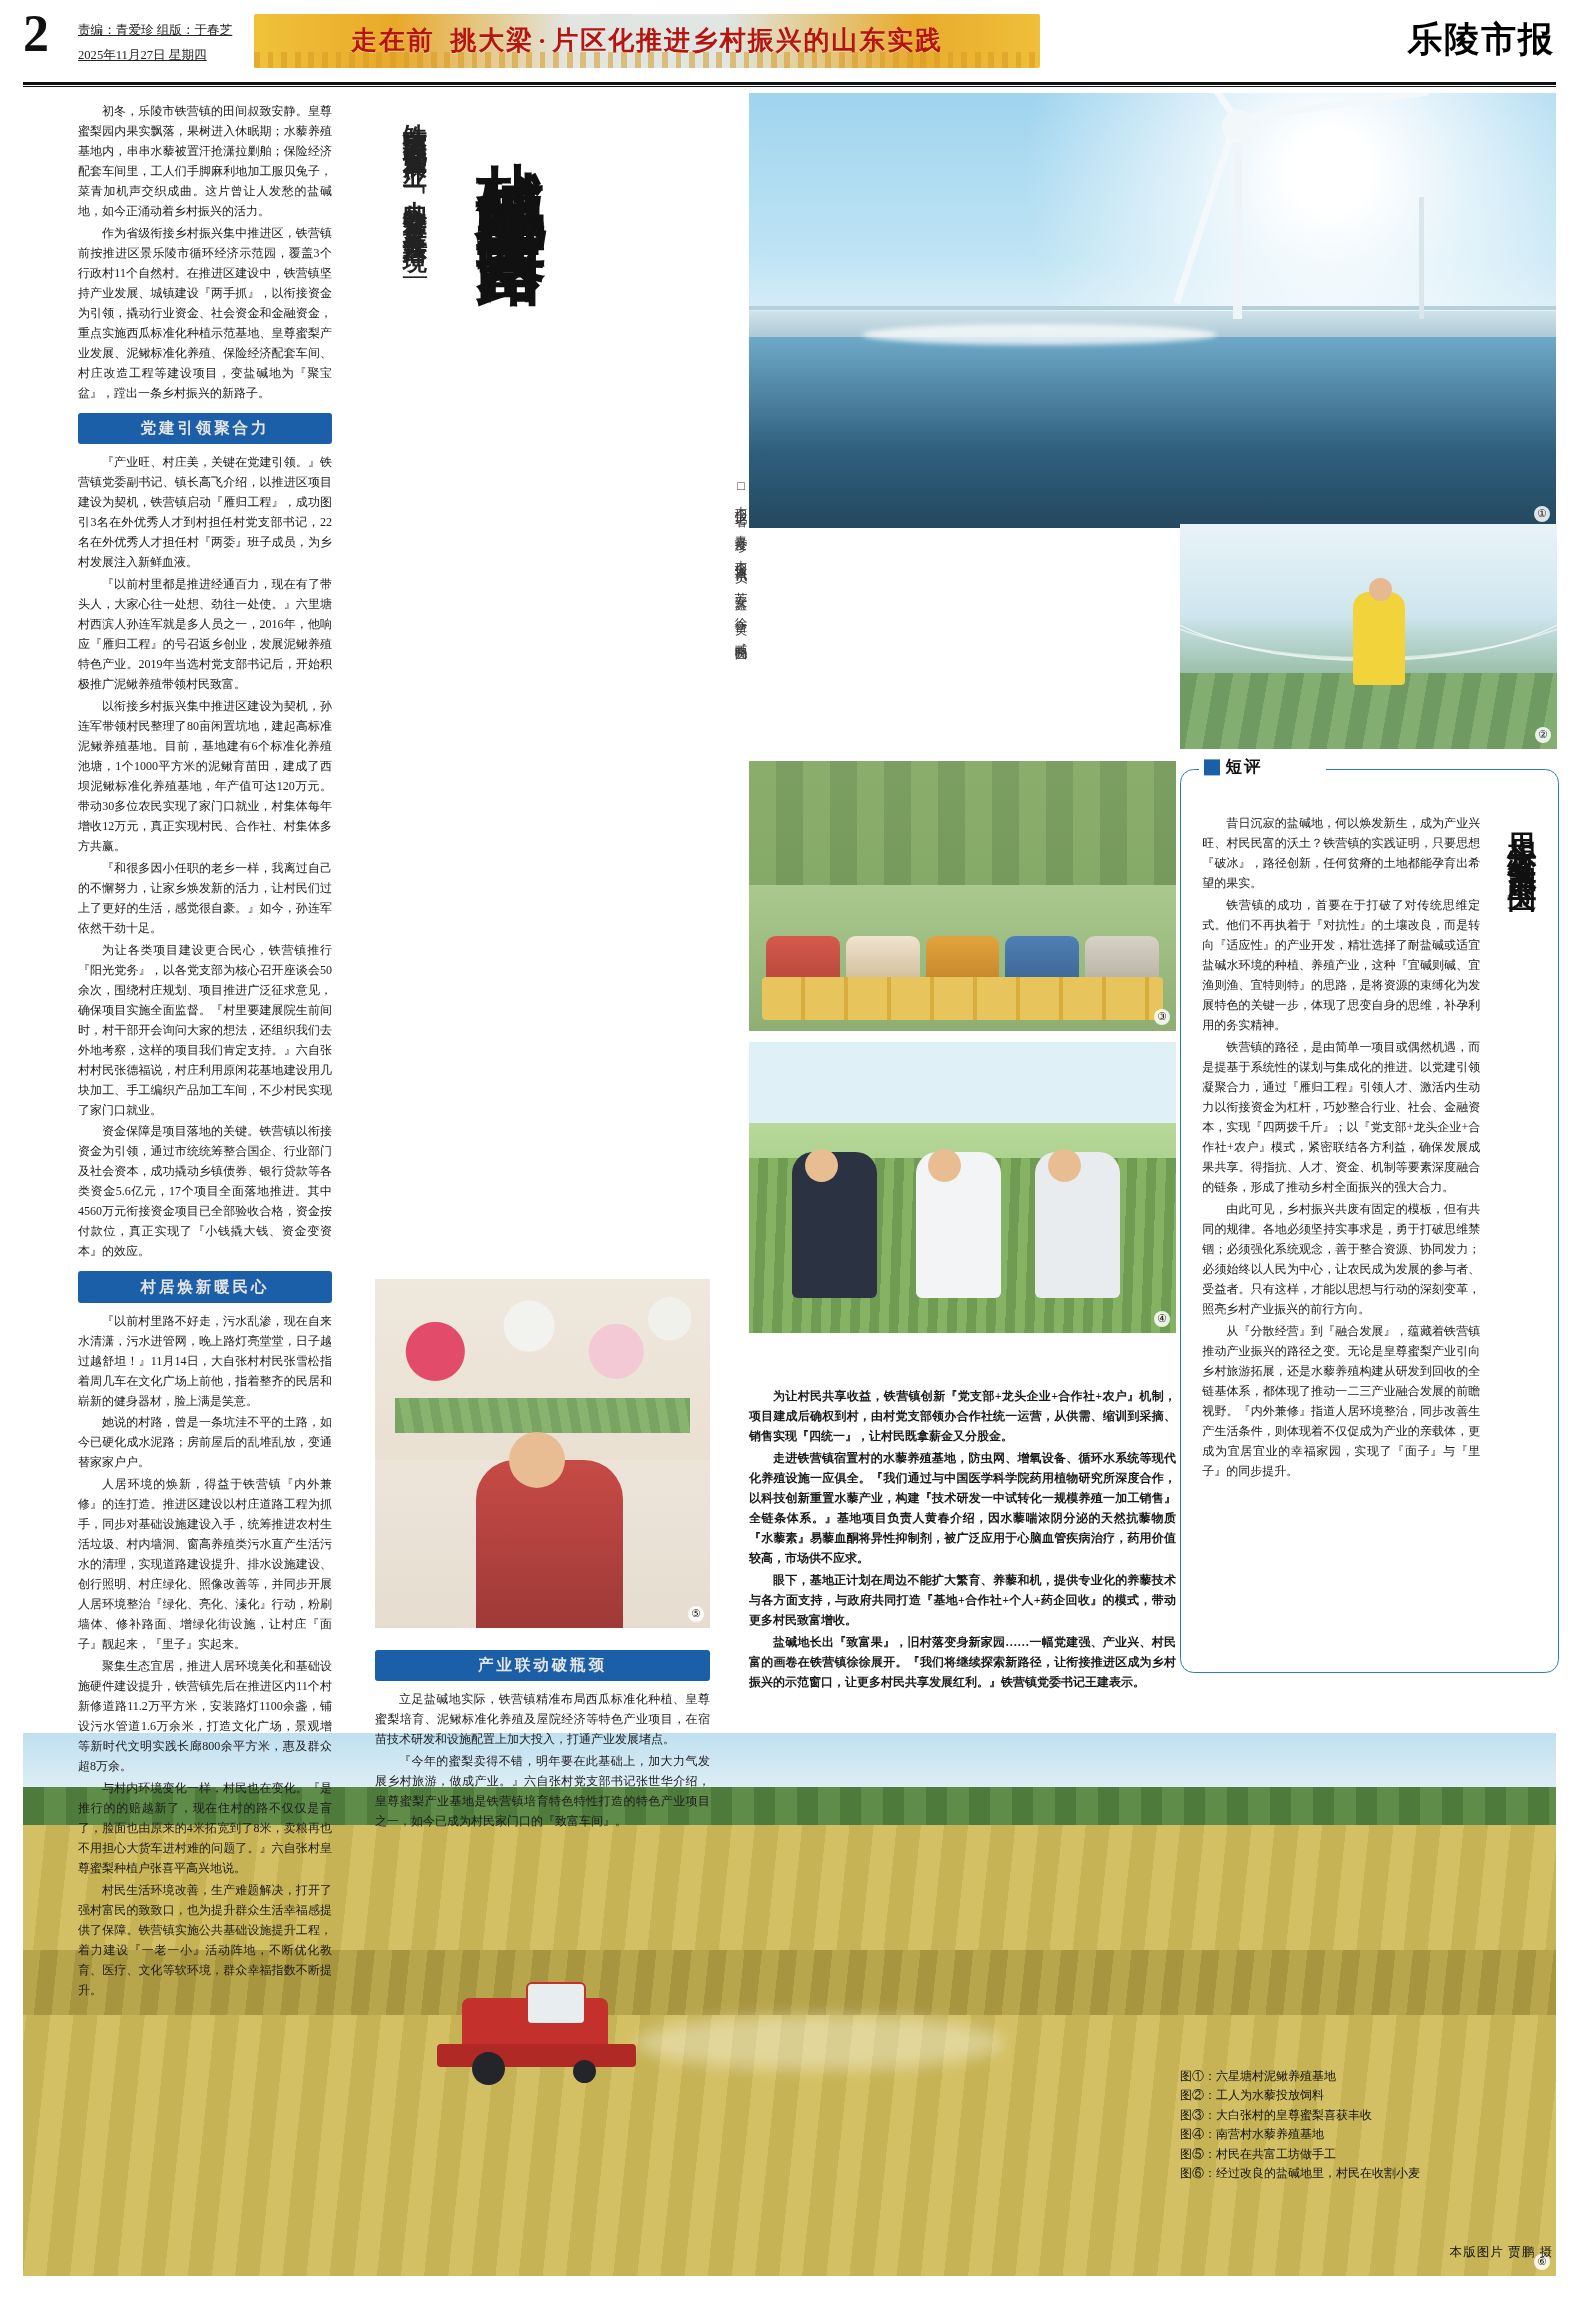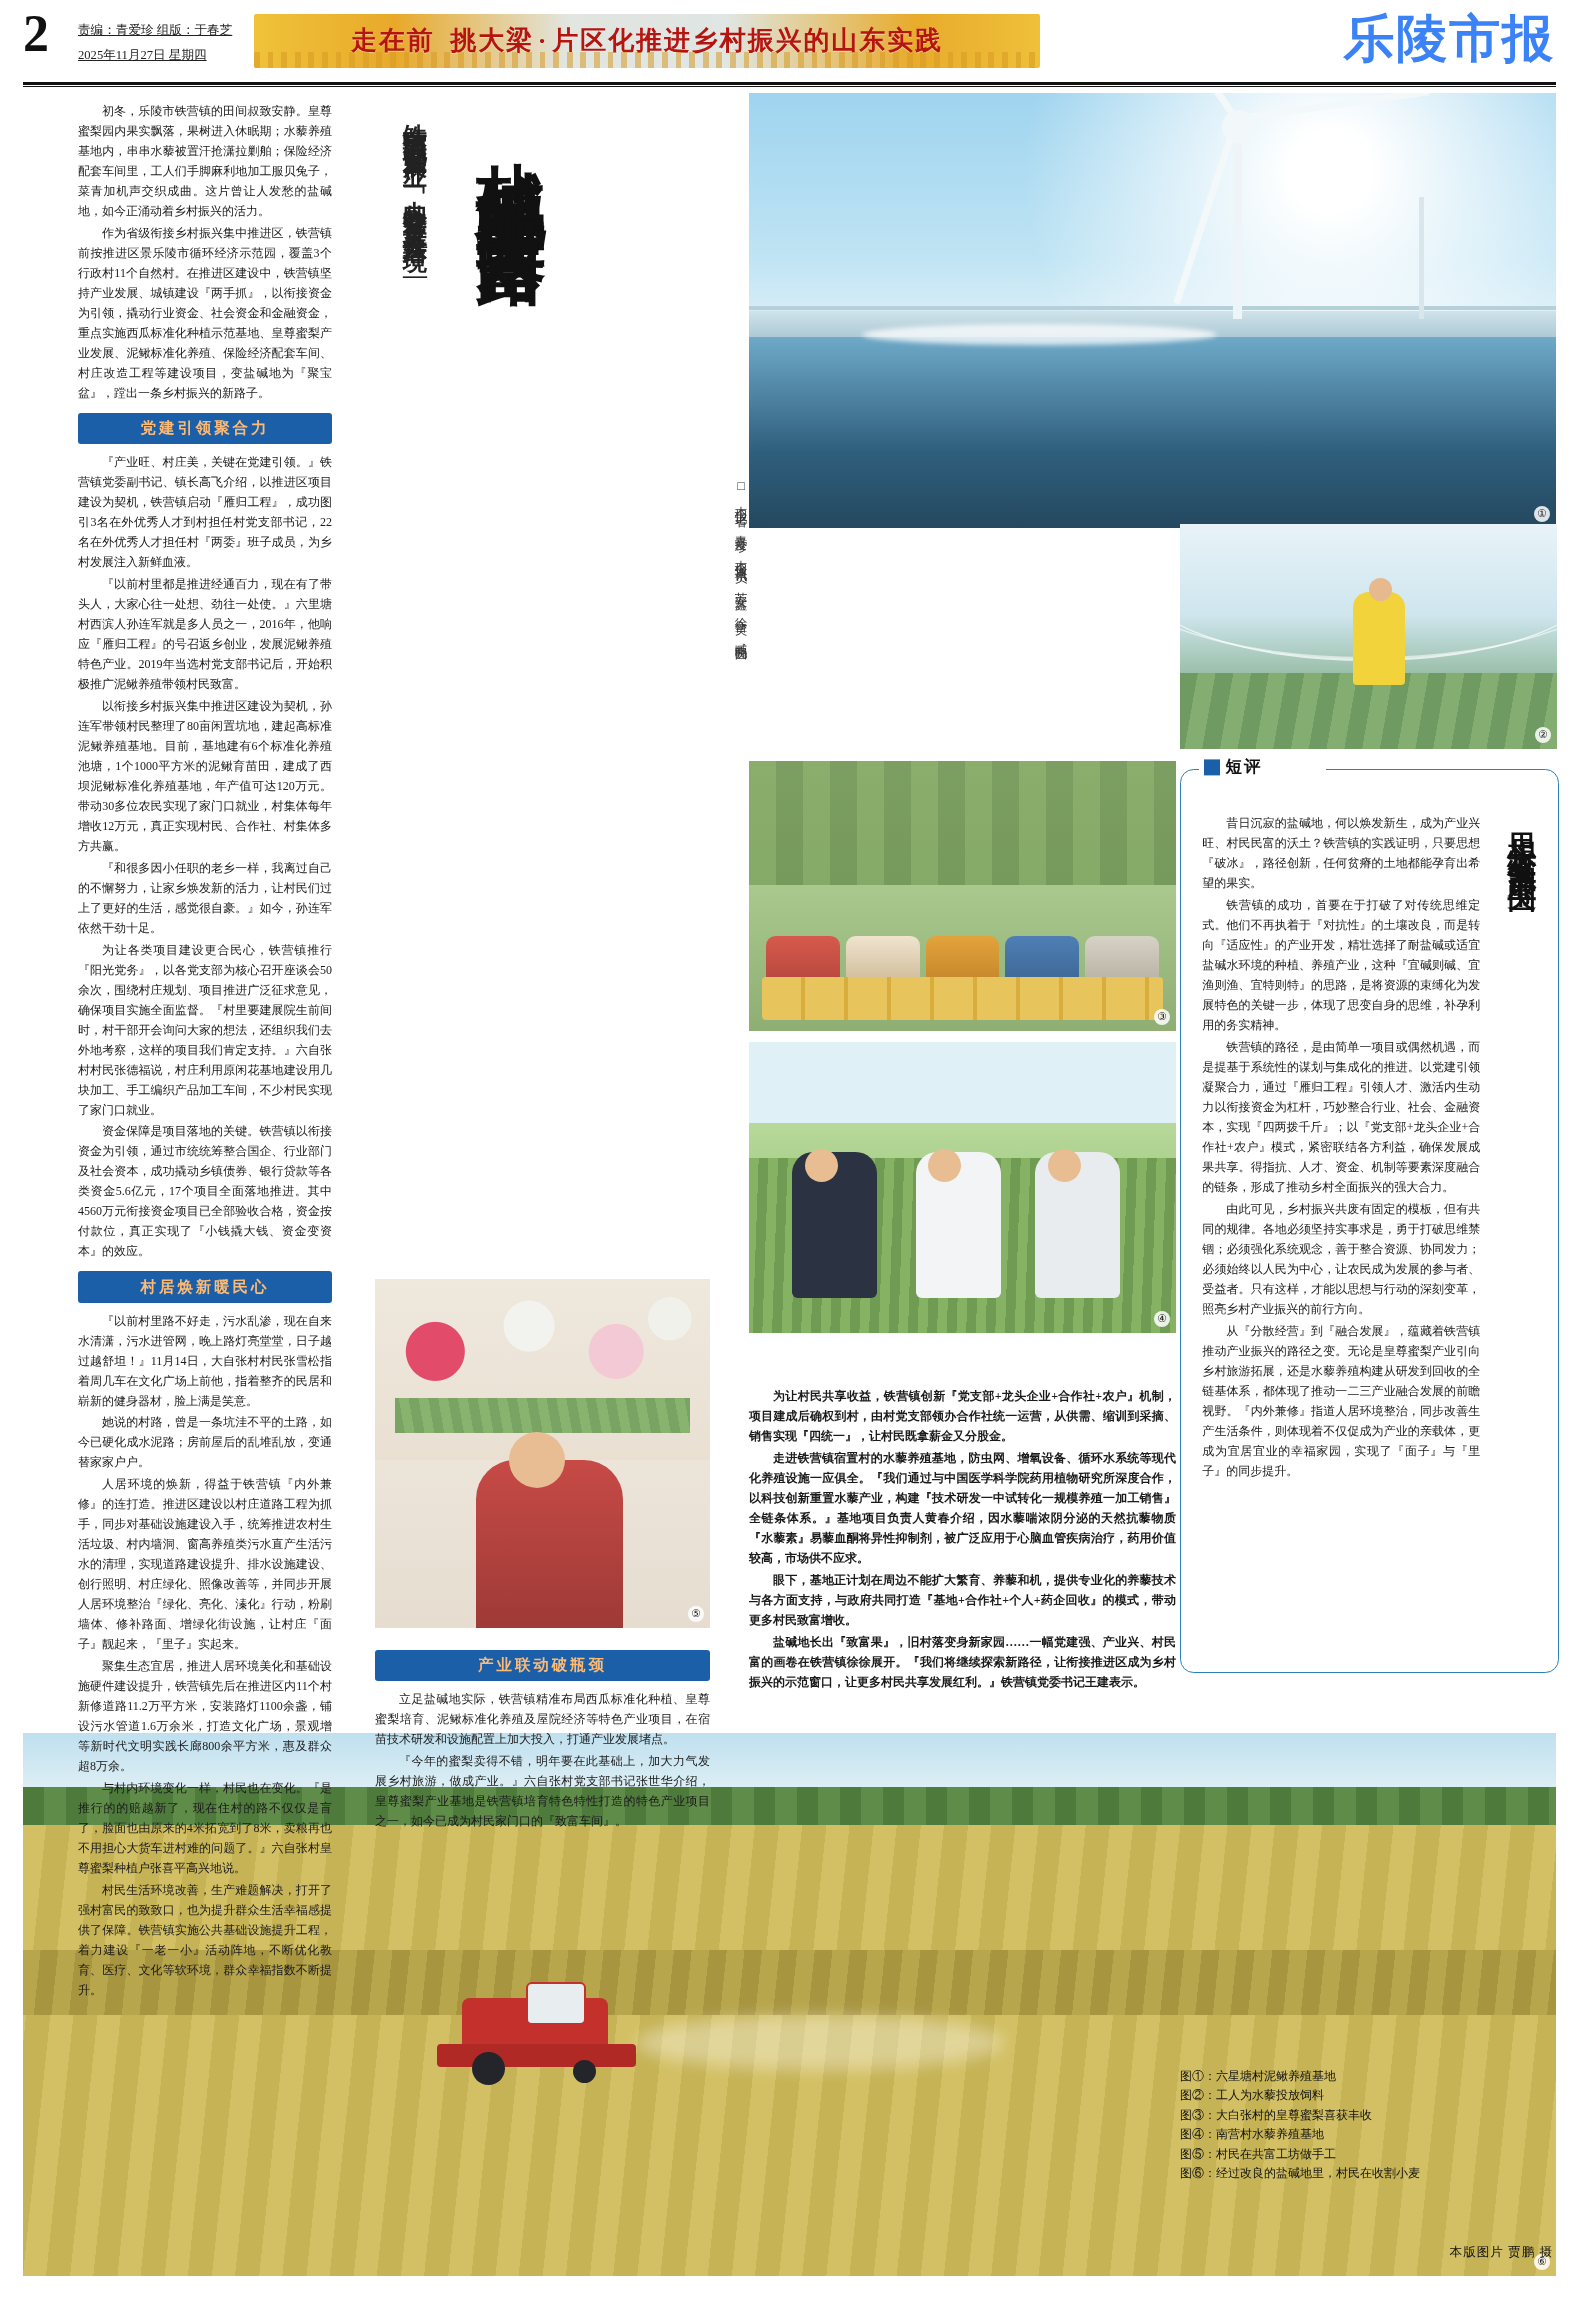--- a/index.html
+++ b/index.html
@@ -31,30 +31,30 @@
     color:#a3120f;
     text-shadow:0 1px 0 rgba(255,255,255,.45);
     font-family:Liberation Serif, serif;
   }
   .banner .b-red{color:#b5140f;}
   .banner .b-dot{color:#b5140f;padding:0 3.9px;}
   .banner-skyline{position:absolute;left:0;bottom:0;width:100%;height:15.5px;
      background:repeating-linear-gradient(90deg,#d79a24 0 5.8px,transparent 5.8px 13.6px);opacity:.55;}
   .nameplate{position:absolute;right:25px;top:5.8px;width:233px;height:68px;
      display:flex;align-items:center;justify-content:flex-end;
-     font-size:51px;font-weight:bold;color:#3b82f6;letter-spacing:1.9px;
+     font-size:35px;font-weight:bold;color:#000000;letter-spacing:1.9px;
      font-family:"Liberation Serif",serif;}
   .rule{position:absolute;left:23px;top:82px;width:1533px;height:2.9px;background:#111;}
   .rule2{position:absolute;left:23px;top:86px;width:1533px;height:1px;background:#111;}
 
   
   .col{position:absolute;font-size:12px;line-height:20px;text-align:justify;color:#1a1a1a;}
   .col p{margin:0 0 1.9px 0;text-indent:2em;}
   .sec-head{
-    background:#1b5fa8;color:#fdba74;text-align:center;
+    background:#1b5fa8;color:#e5e5e5;text-align:center;
     font-size:15.5px;font-weight:bold;letter-spacing:2.9px;
     padding:5.8px 0;border-radius:2.9px;margin:9.7px 0 7.8px 0;
     font-family:"Liberation Sans",sans-serif;
   }
 
   
   .headline{
     position:absolute;left:442px;top:105px;width:116px;height:796px;
     writing-mode:vertical-rl;text-orientation:upright;
     font-size:70px;font-weight:bold;letter-spacing:9.7px;color:#111;

